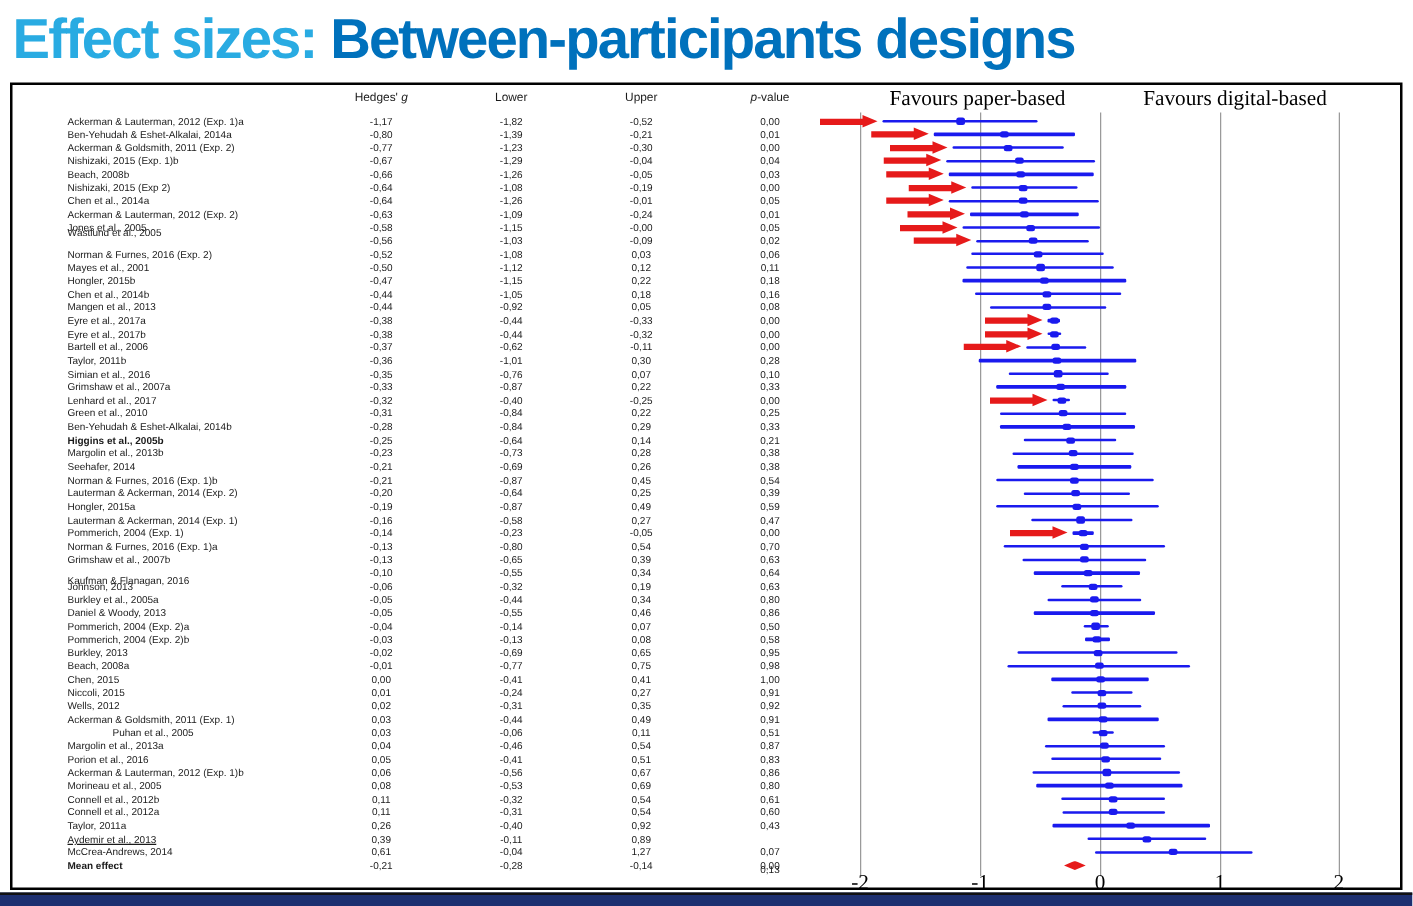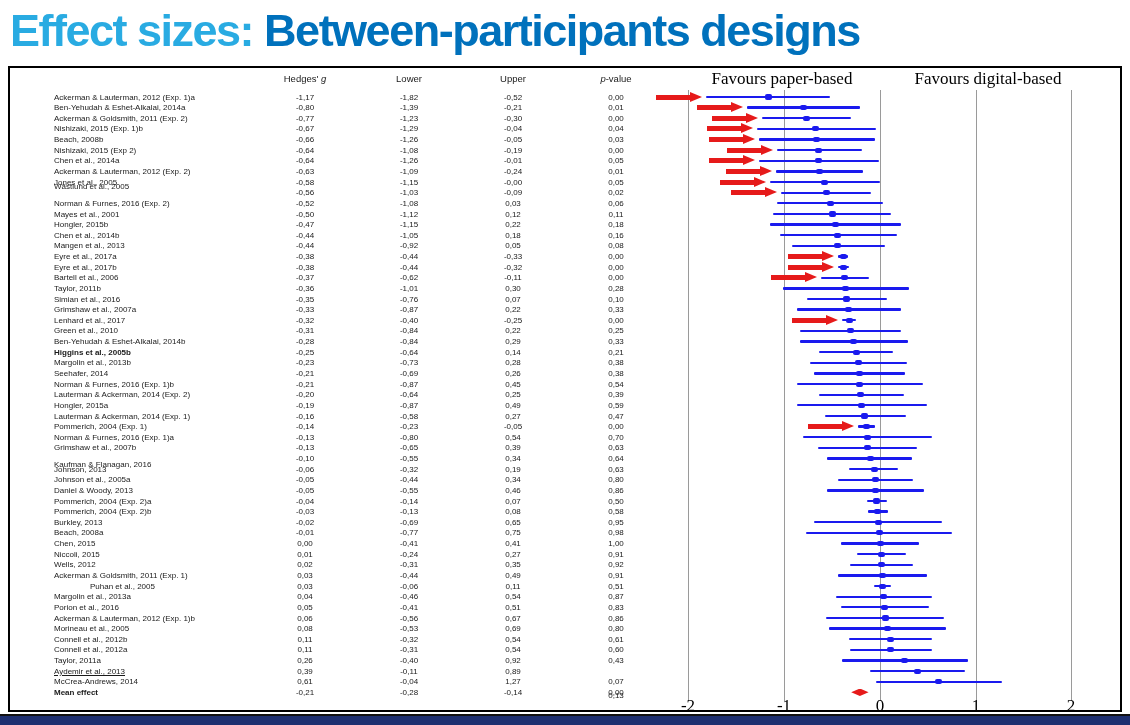--- a/index.html
+++ b/index.html
@@ -355,21 +355,21 @@
       <div class="cell val" style="left:576px;top:385.0px;">0,64</div>
       <div class="ci" style="left:817.3px;top:389.3px;width:85.2px;height:2.4px;"></div>
       <div class="mk" style="left:856.9px;top:387.9px;width:7px;height:5.2px;"></div>
       <div class="cell" style="left:44px;top:395.6px;">Johnson, 2013</div>
       <div class="cell val" style="left:265px;top:395.6px;">-0,06</div>
       <div class="cell val" style="left:369px;top:395.6px;">-0,32</div>
       <div class="cell val" style="left:473px;top:395.6px;">0,19</div>
       <div class="cell val" style="left:576px;top:395.6px;">0,63</div>
       <div class="ci" style="left:839.4px;top:399.9px;width:48.8px;height:2.4px;"></div>
       <div class="mk" style="left:860.8px;top:398.5px;width:7px;height:5.2px;"></div>
-      <div class="cell" style="left:44px;top:406.3px;">Johnson et al., 2005a</div>
+      <div class="cell" style="left:44px;top:406.3px;">Burkley et al., 2005a</div>
       <div class="cell val" style="left:265px;top:406.3px;">-0,05</div>
       <div class="cell val" style="left:369px;top:406.3px;">-0,44</div>
       <div class="cell val" style="left:473px;top:406.3px;">0,34</div>
       <div class="cell val" style="left:576px;top:406.3px;">0,80</div>
       <div class="ci" style="left:827.9px;top:410.6px;width:74.7px;height:2.4px;"></div>
       <div class="mk" style="left:861.7px;top:409.2px;width:7px;height:5.2px;"></div>
       <div class="cell" style="left:44px;top:416.9px;">Daniel &amp; Woody, 2013</div>
       <div class="cell val" style="left:265px;top:416.9px;">-0,05</div>
       <div class="cell val" style="left:369px;top:416.9px;">-0,55</div>
       <div class="cell val" style="left:473px;top:416.9px;">0,46</div>

